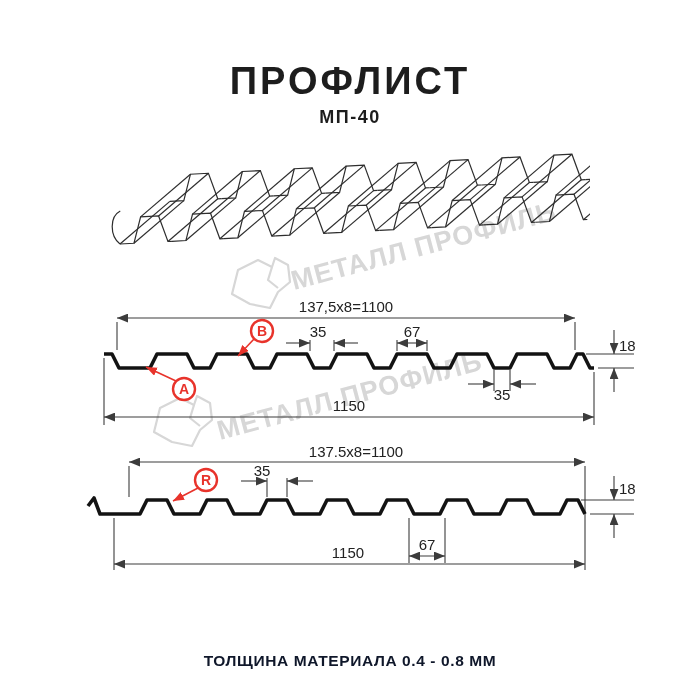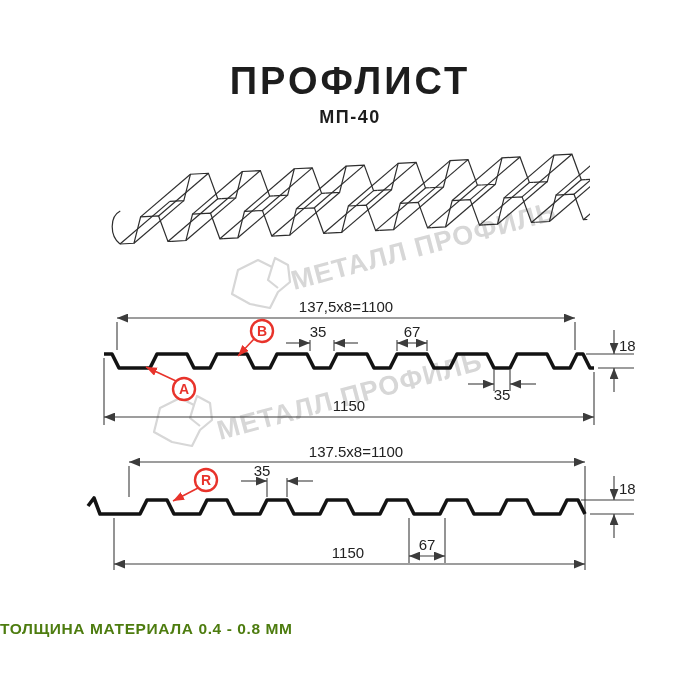--- a/index.html
+++ b/index.html
@@ -5,22 +5,22 @@
   :root{
     --ink:#1d1d1d; --accent:#e8332b; --watermark:#d7d7d7; --dimline:#3c3c3c;
   }
   html,body{margin:0;padding:0;background:#ffffff;}
   .canvas{position:relative;width:700px;height:700px;background:#fff;overflow:hidden;
           font-family:"Liberation Sans",sans-serif;}
   .title{position:absolute;top:60px;left:0;width:100%;text-align:center;
          font-size:38px;font-weight:700;letter-spacing:3px;color:var(--ink);}
   .subtitle{position:absolute;top:107px;left:0;width:100%;text-align:center;
          font-size:18px;font-weight:700;letter-spacing:1.5px;color:var(--ink);}
-  .footer{position:absolute;top:620px;left:0;width:100%;
-         font-size:15.5px;font-weight:600;letter-spacing:.6px;color:#4d7c0f;}
+  .footer{position:absolute;top:652px;left:0;width:100%;text-align:center;
+         font-size:15.5px;font-weight:600;letter-spacing:.6px;color:#0f172a;}
   svg{position:absolute;top:0;left:0;}
   .pline{stroke:#131313;stroke-width:3.6;fill:none;stroke-linejoin:round;}
   .dim{stroke:var(--dimline);stroke-width:1.1;fill:none;}
   .dimtxt{font-family:"Liberation Sans",sans-serif;font-size:15px;fill:#222;}
   .red{stroke:var(--accent);stroke-width:1.6;fill:none;}
   .redcirc{stroke:var(--accent);stroke-width:2.4;fill:#ffffff;}
   .redtxt{font-family:"Liberation Sans",sans-serif;font-size:14px;font-weight:700;fill:var(--accent);}
   .wm{stroke:var(--watermark);stroke-width:2.2;fill:none;stroke-linejoin:round;}
   .wmtxt{font-family:"Liberation Sans",sans-serif;font-size:27px;font-weight:700;
          fill:var(--watermark);letter-spacing:1px;}

